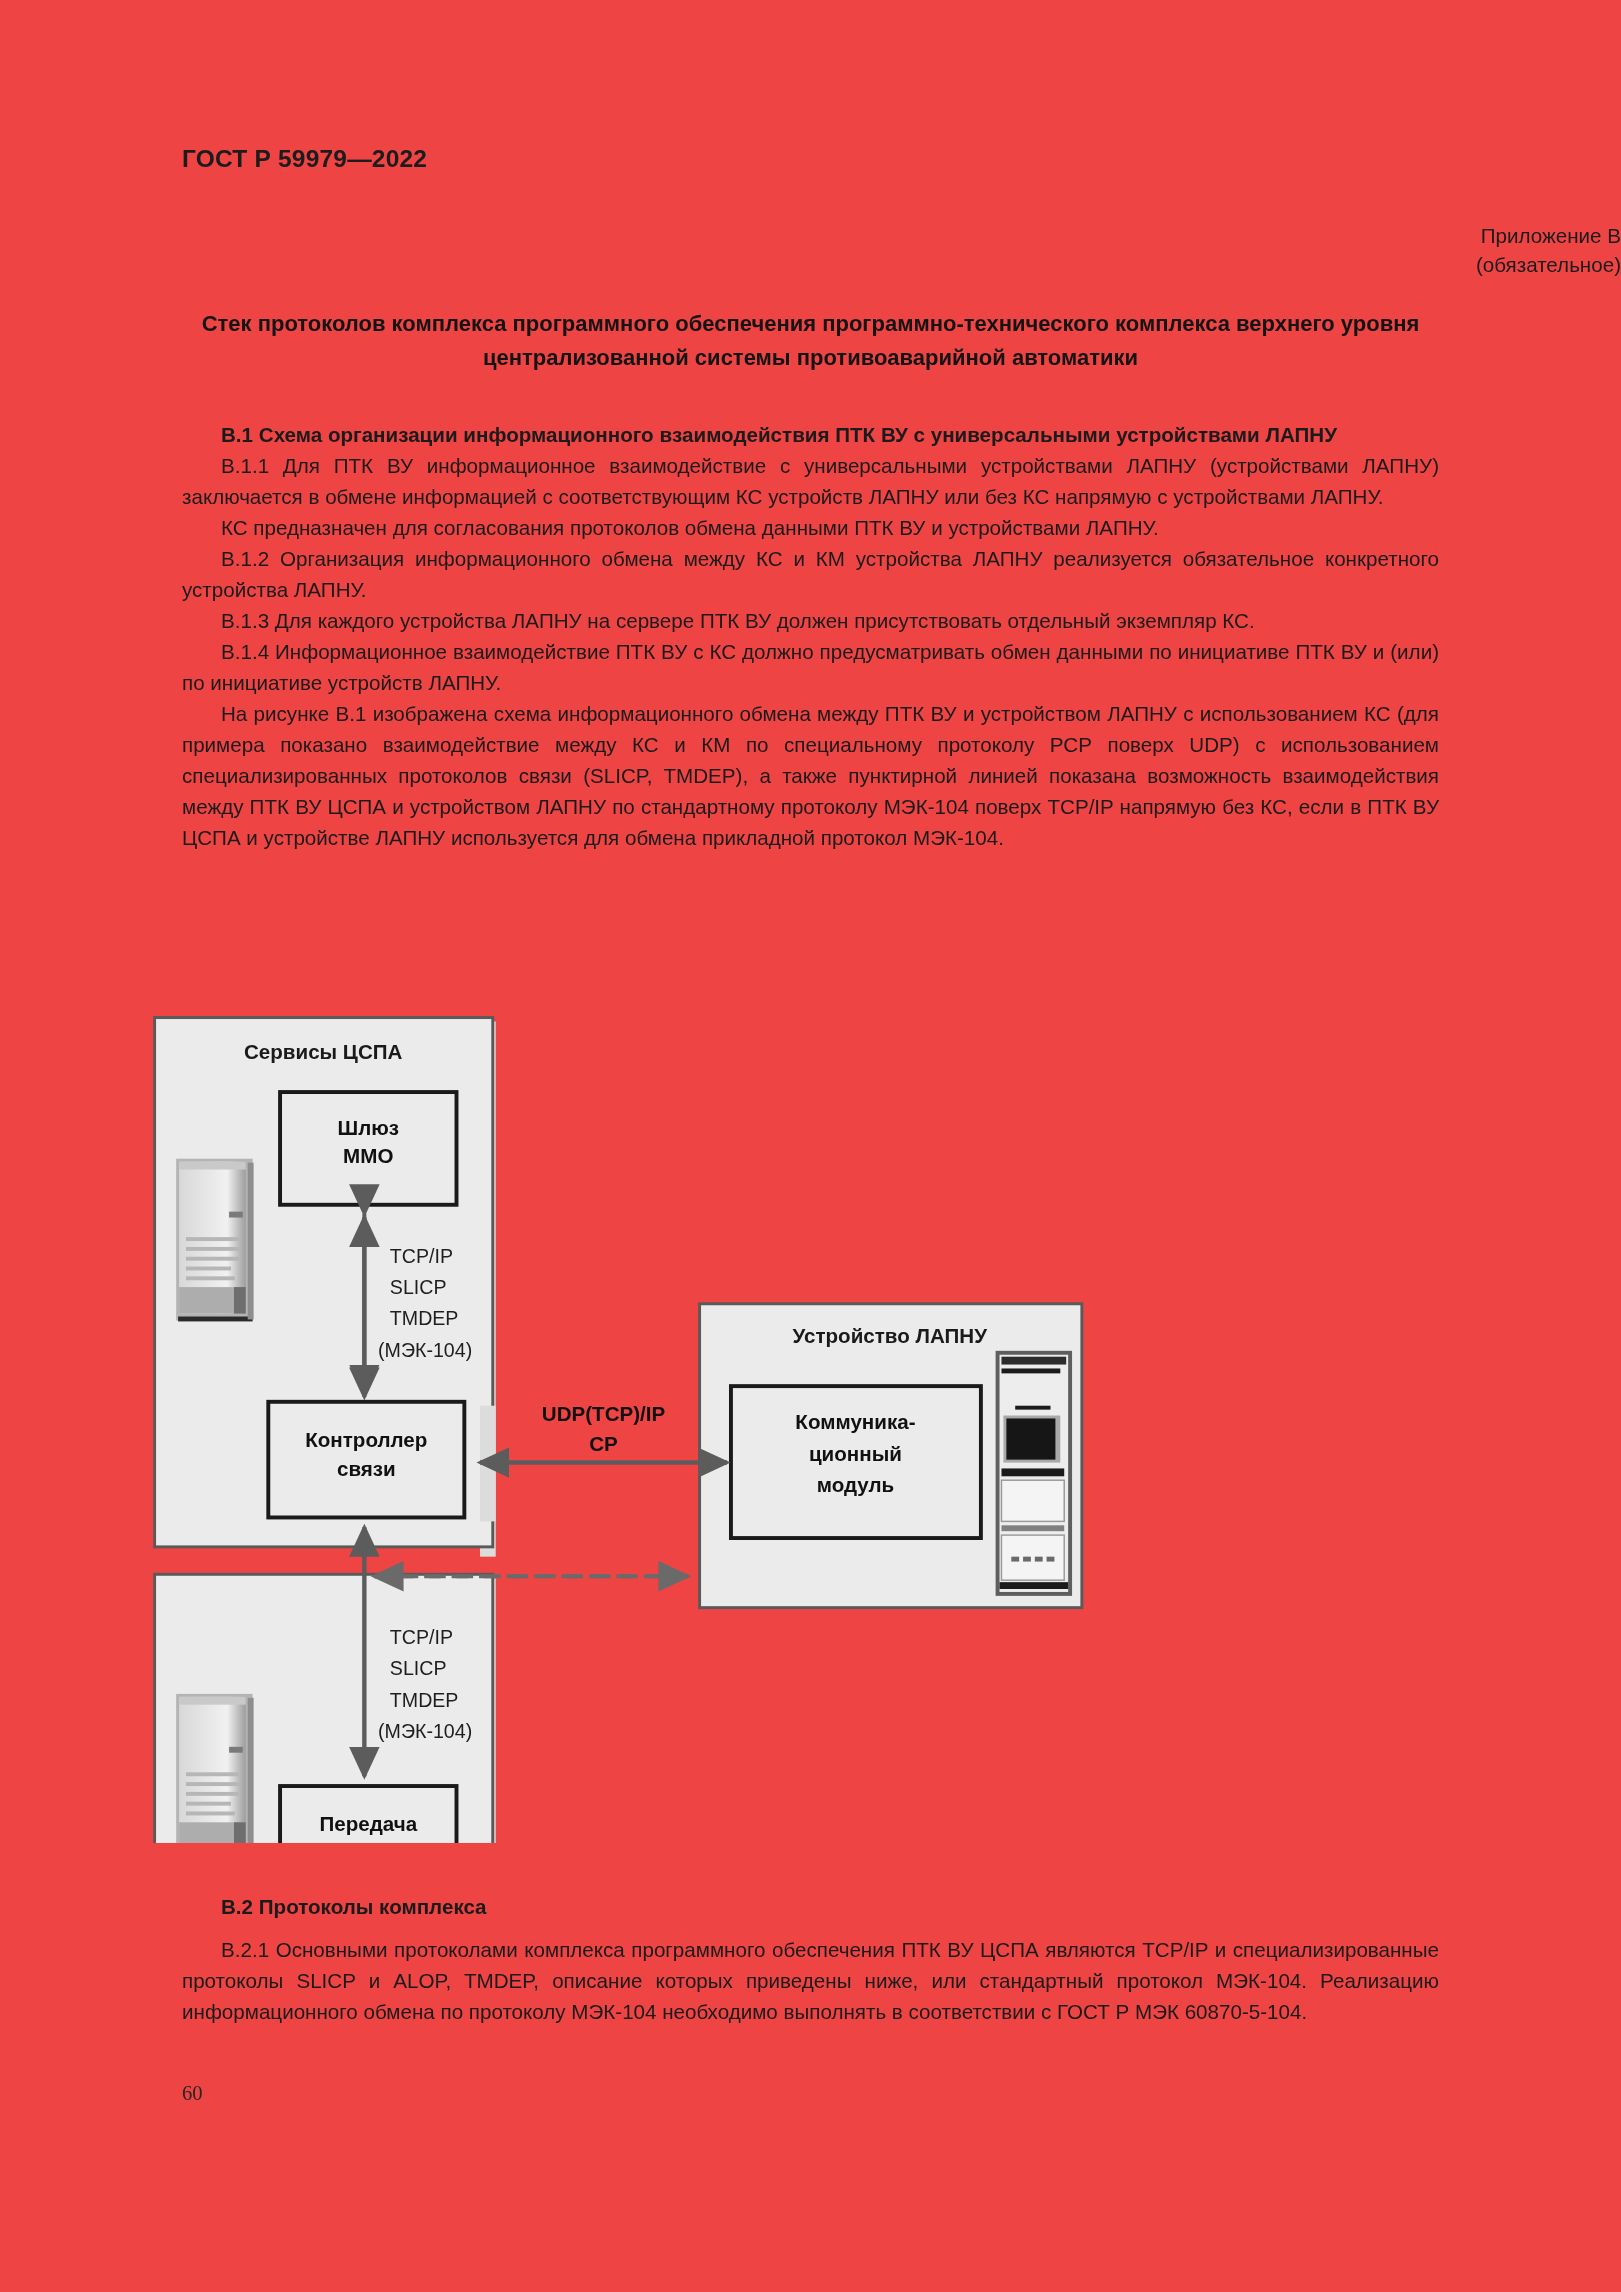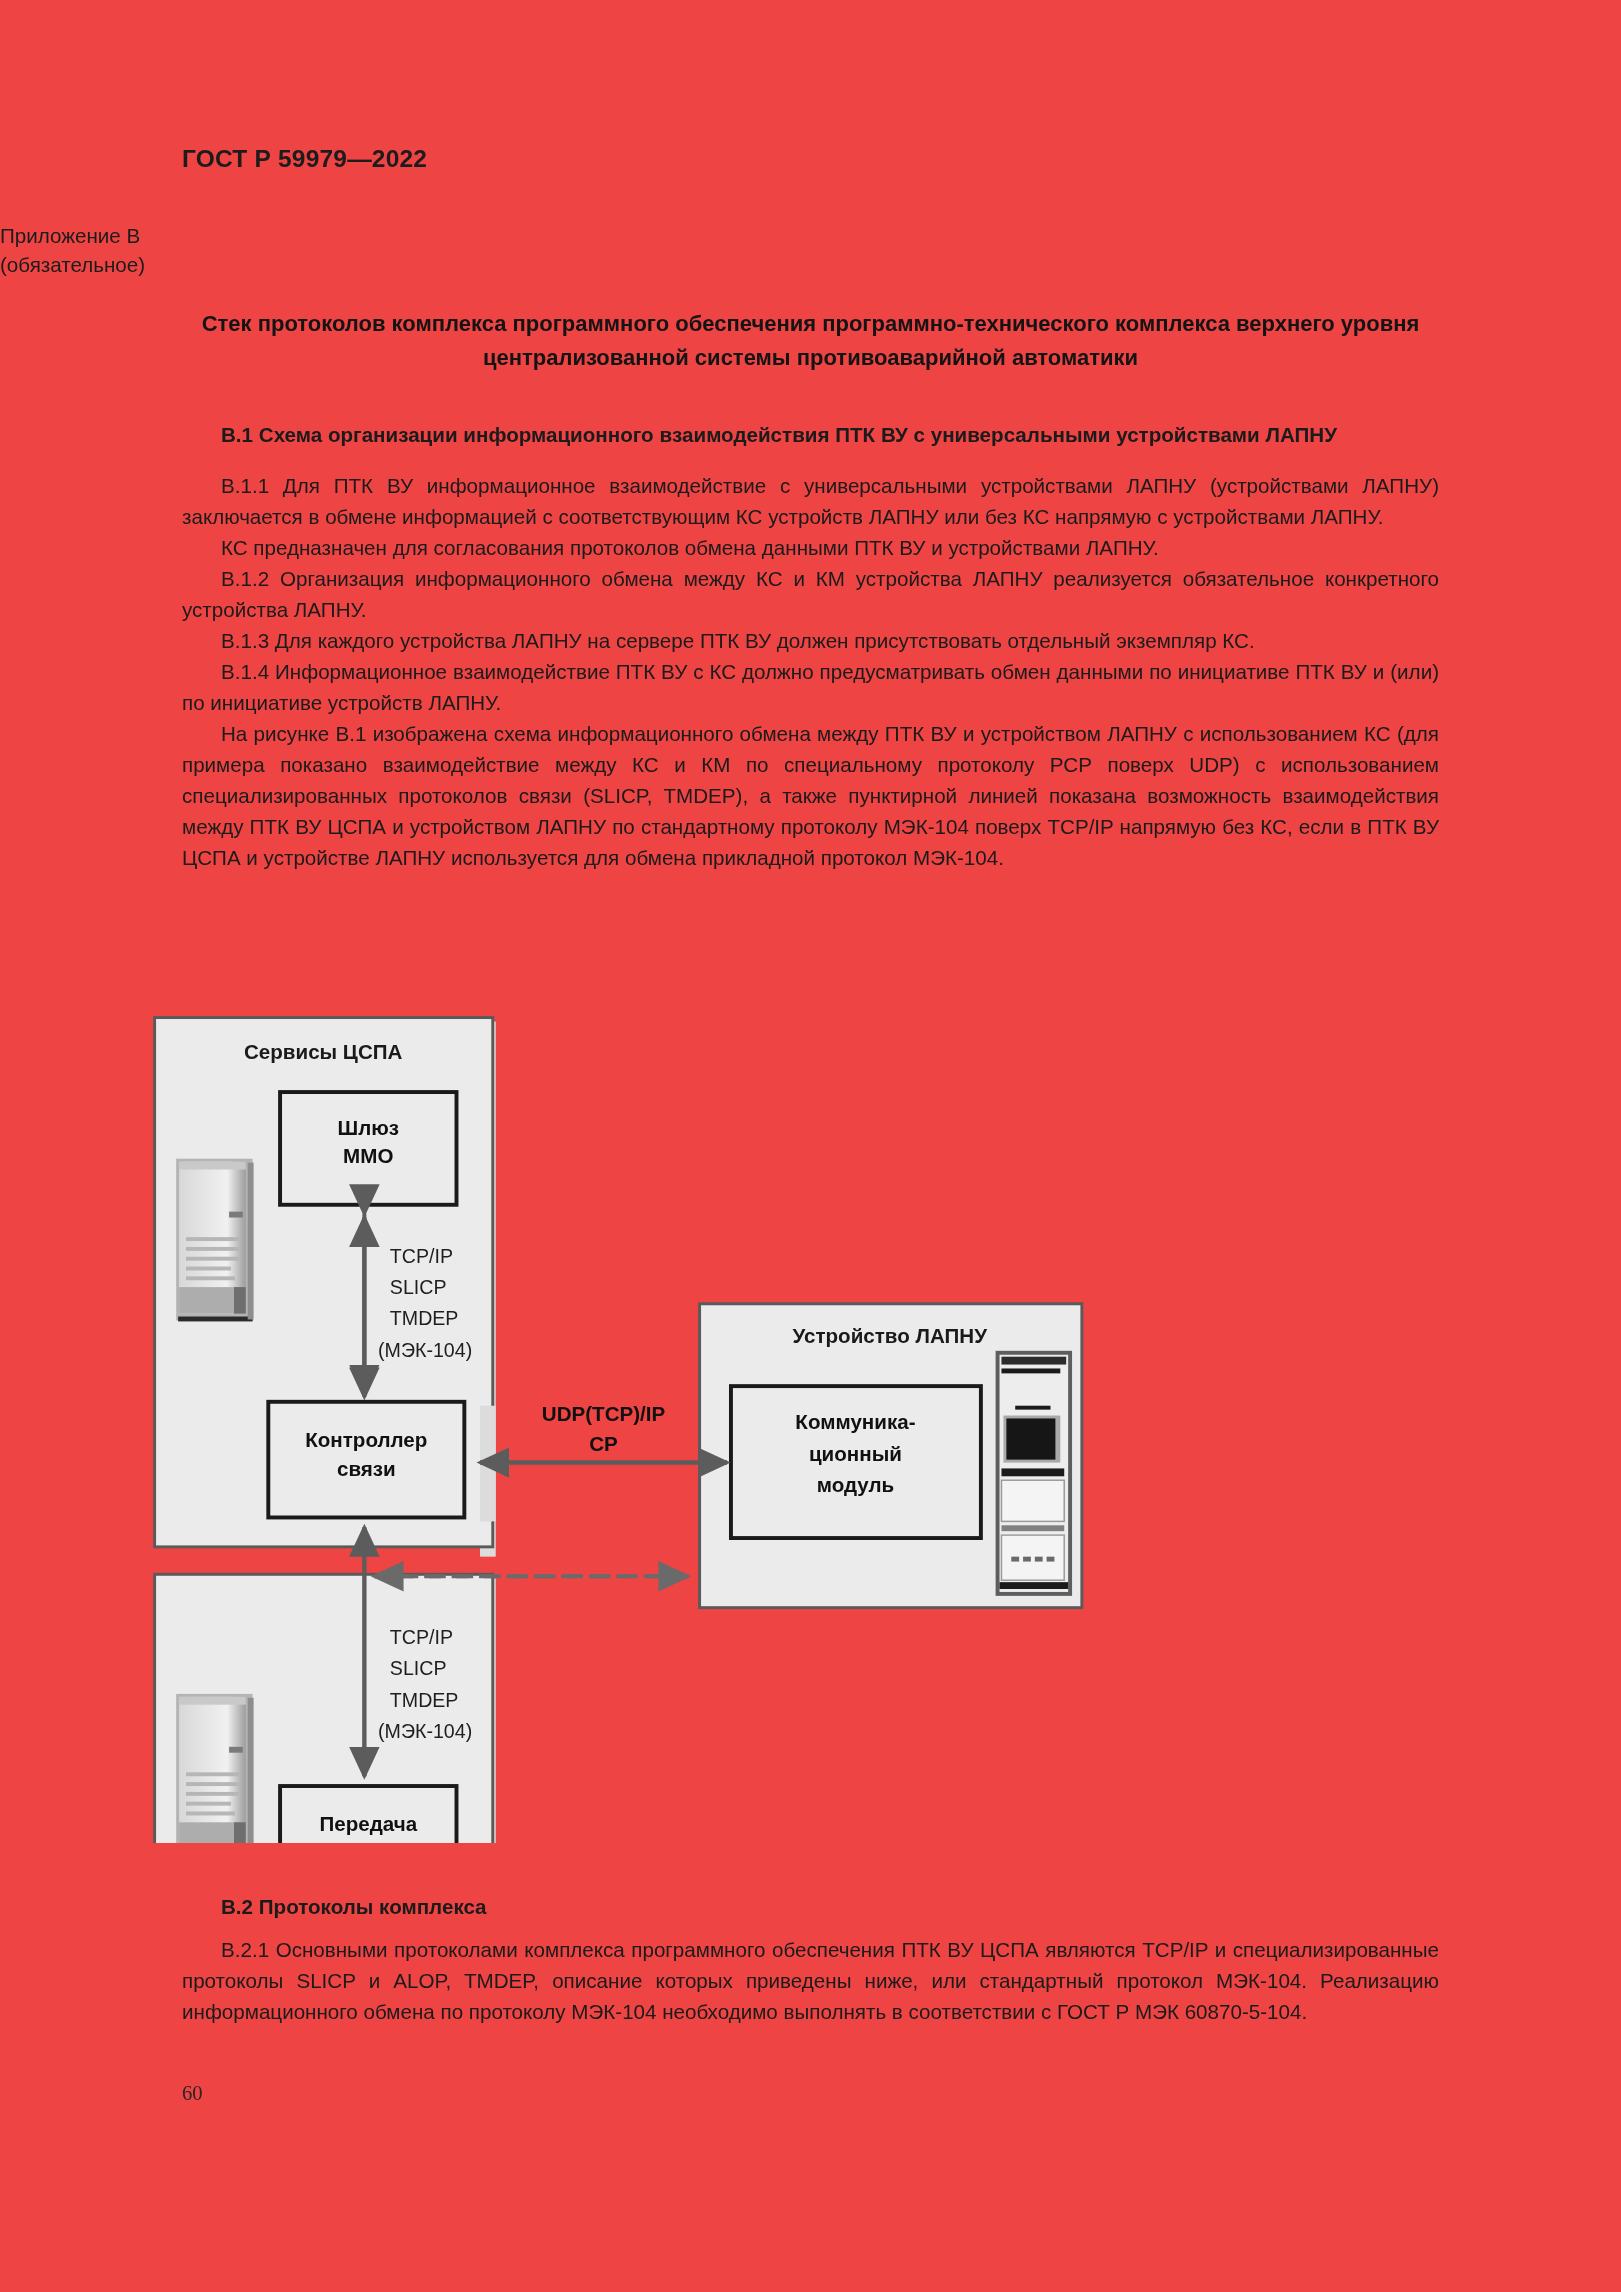--- a/index.html
+++ b/index.html
@@ -26,21 +26,21 @@
     font-weight: bold;
     letter-spacing: 0.2px;
     color: #1c1c1c;
   }
   
   .appendix-block {
     position: absolute;
     left: 0;
     top: 221px;
     width: 1621px;
-    text-align: left;
+    text-align: right;
     font-size: 20.6px;
     line-height: 29px;
     color: #1c1c1c;
   }
   .doc-title {
     position: absolute;
     left: 182px;
     top: 307px;
     width: 1257px;
     text-align: center;
@@ -55,21 +55,21 @@
     left: 182px;
     top: 420px;
     width: 1257px;
     color: #1b1b1b;
   }
   .sec-head {
     font-size: 20.6px;
     font-weight: bold;
     line-height: 30px;
     text-indent: 39px;
-    margin-bottom: 20px;
+    margin-bottom: 0;
   }
   p.para {
     margin: 0;
     font-size: 20.6px;
     line-height: 31px;
     text-indent: 39px;
     text-align: justify;
     text-justify: inter-word;
   }
   p.para.nojust { text-align: left; }

